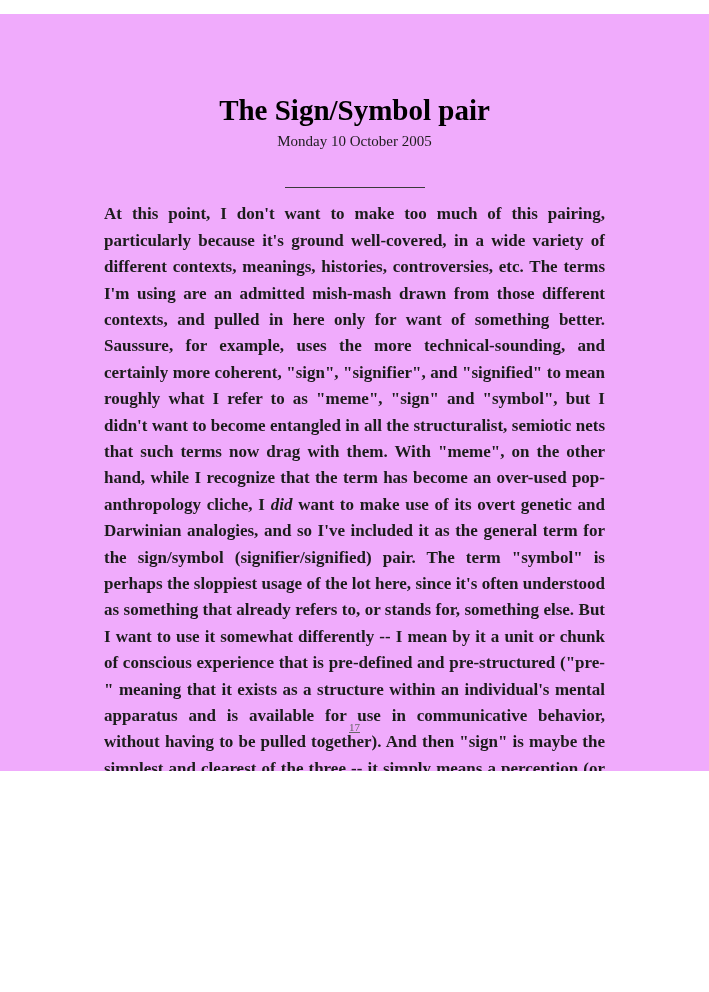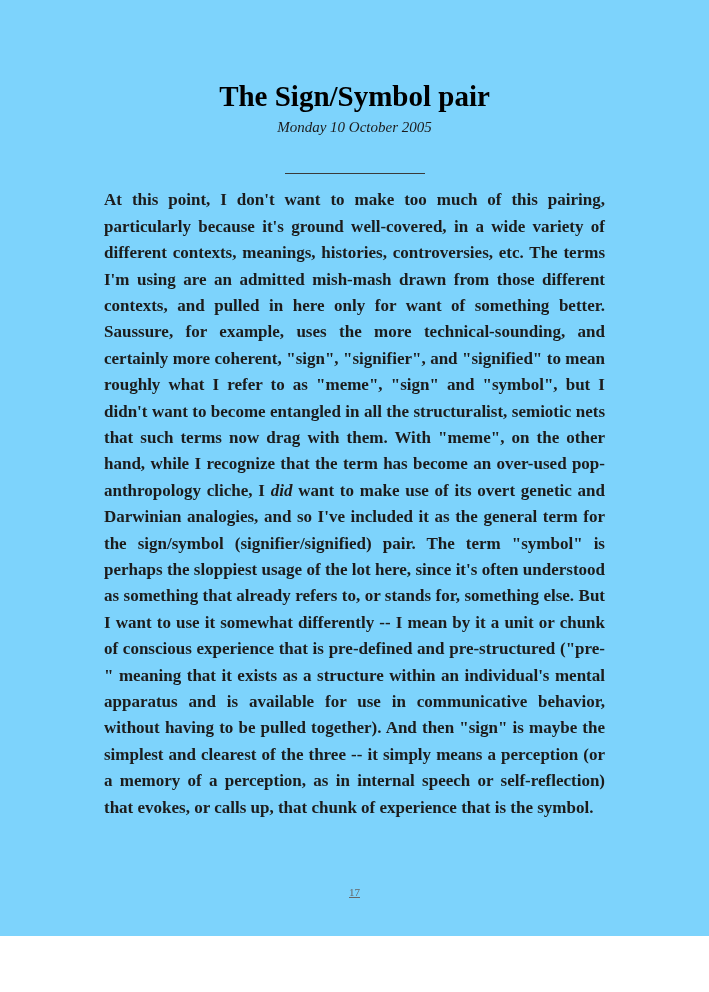--- a/index.html
+++ b/index.html
@@ -3,43 +3,42 @@
   <meta charset="utf-8">
   <style>
     html, body {
       margin: 0;
       padding: 0;
       background: #ffffff;
     }
     .page {
       position: relative;
       width: 709px;
-      height: 936px;
-      margin: 0 auto;
-      background: #7dd3fc;
+      height: 757px;
+      margin: 14px auto;
+      background: #f0abfc;
       font-family: "Liberation Serif", "DejaVu Serif", serif;
       color: #1c1c1c;
       overflow: hidden;
       box-sizing: border-box;
     }
     .doc-header {
       padding-top: 80px;
       text-align: center;
     }
     .doc-title {
       margin: 0;
       font-size: 29px;
       font-weight: bold;
       line-height: 1.15;
       color: #000000;
     }
     .doc-date {
       margin: 6px 0 0 0;
       font-size: 15px;
-      font-style: italic;
       color: #1c1c1c;
     }
     .divider {
       width: 140px;
       height: 0;
       border-top: 1px solid #3a3a3a;
       margin: 37px auto 13px auto;
     }
     .body-text {
       width: 501px;

